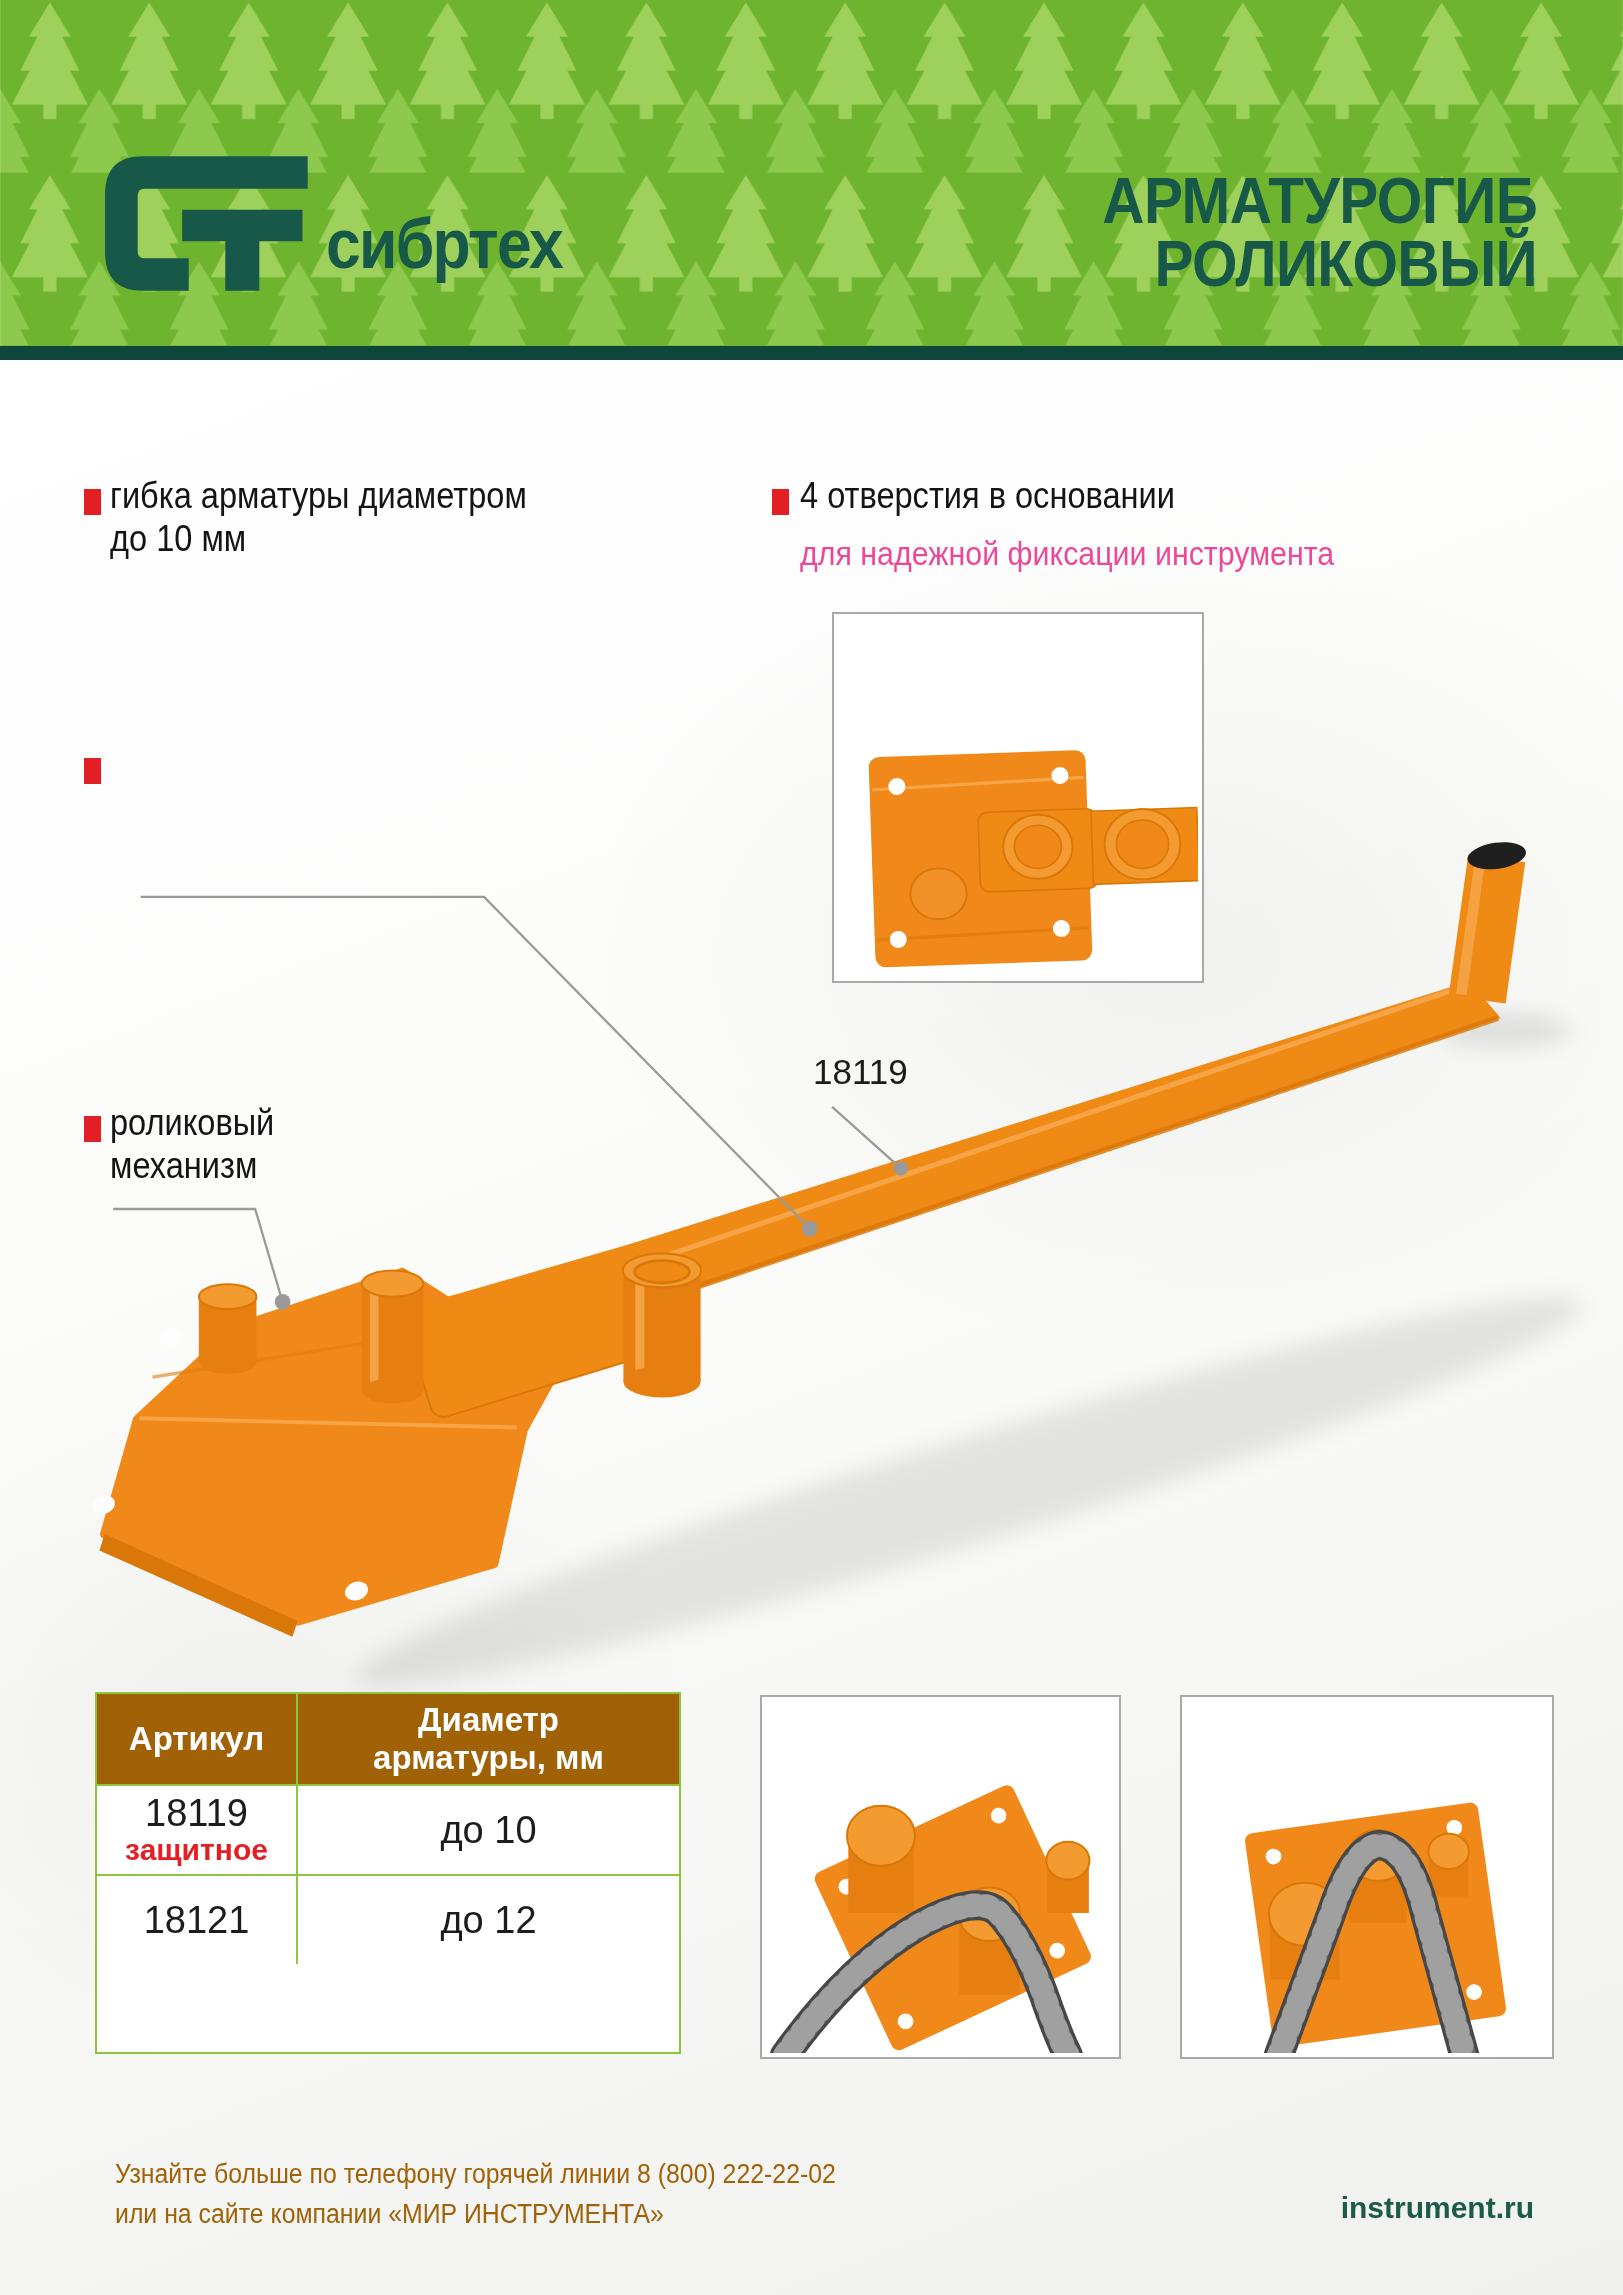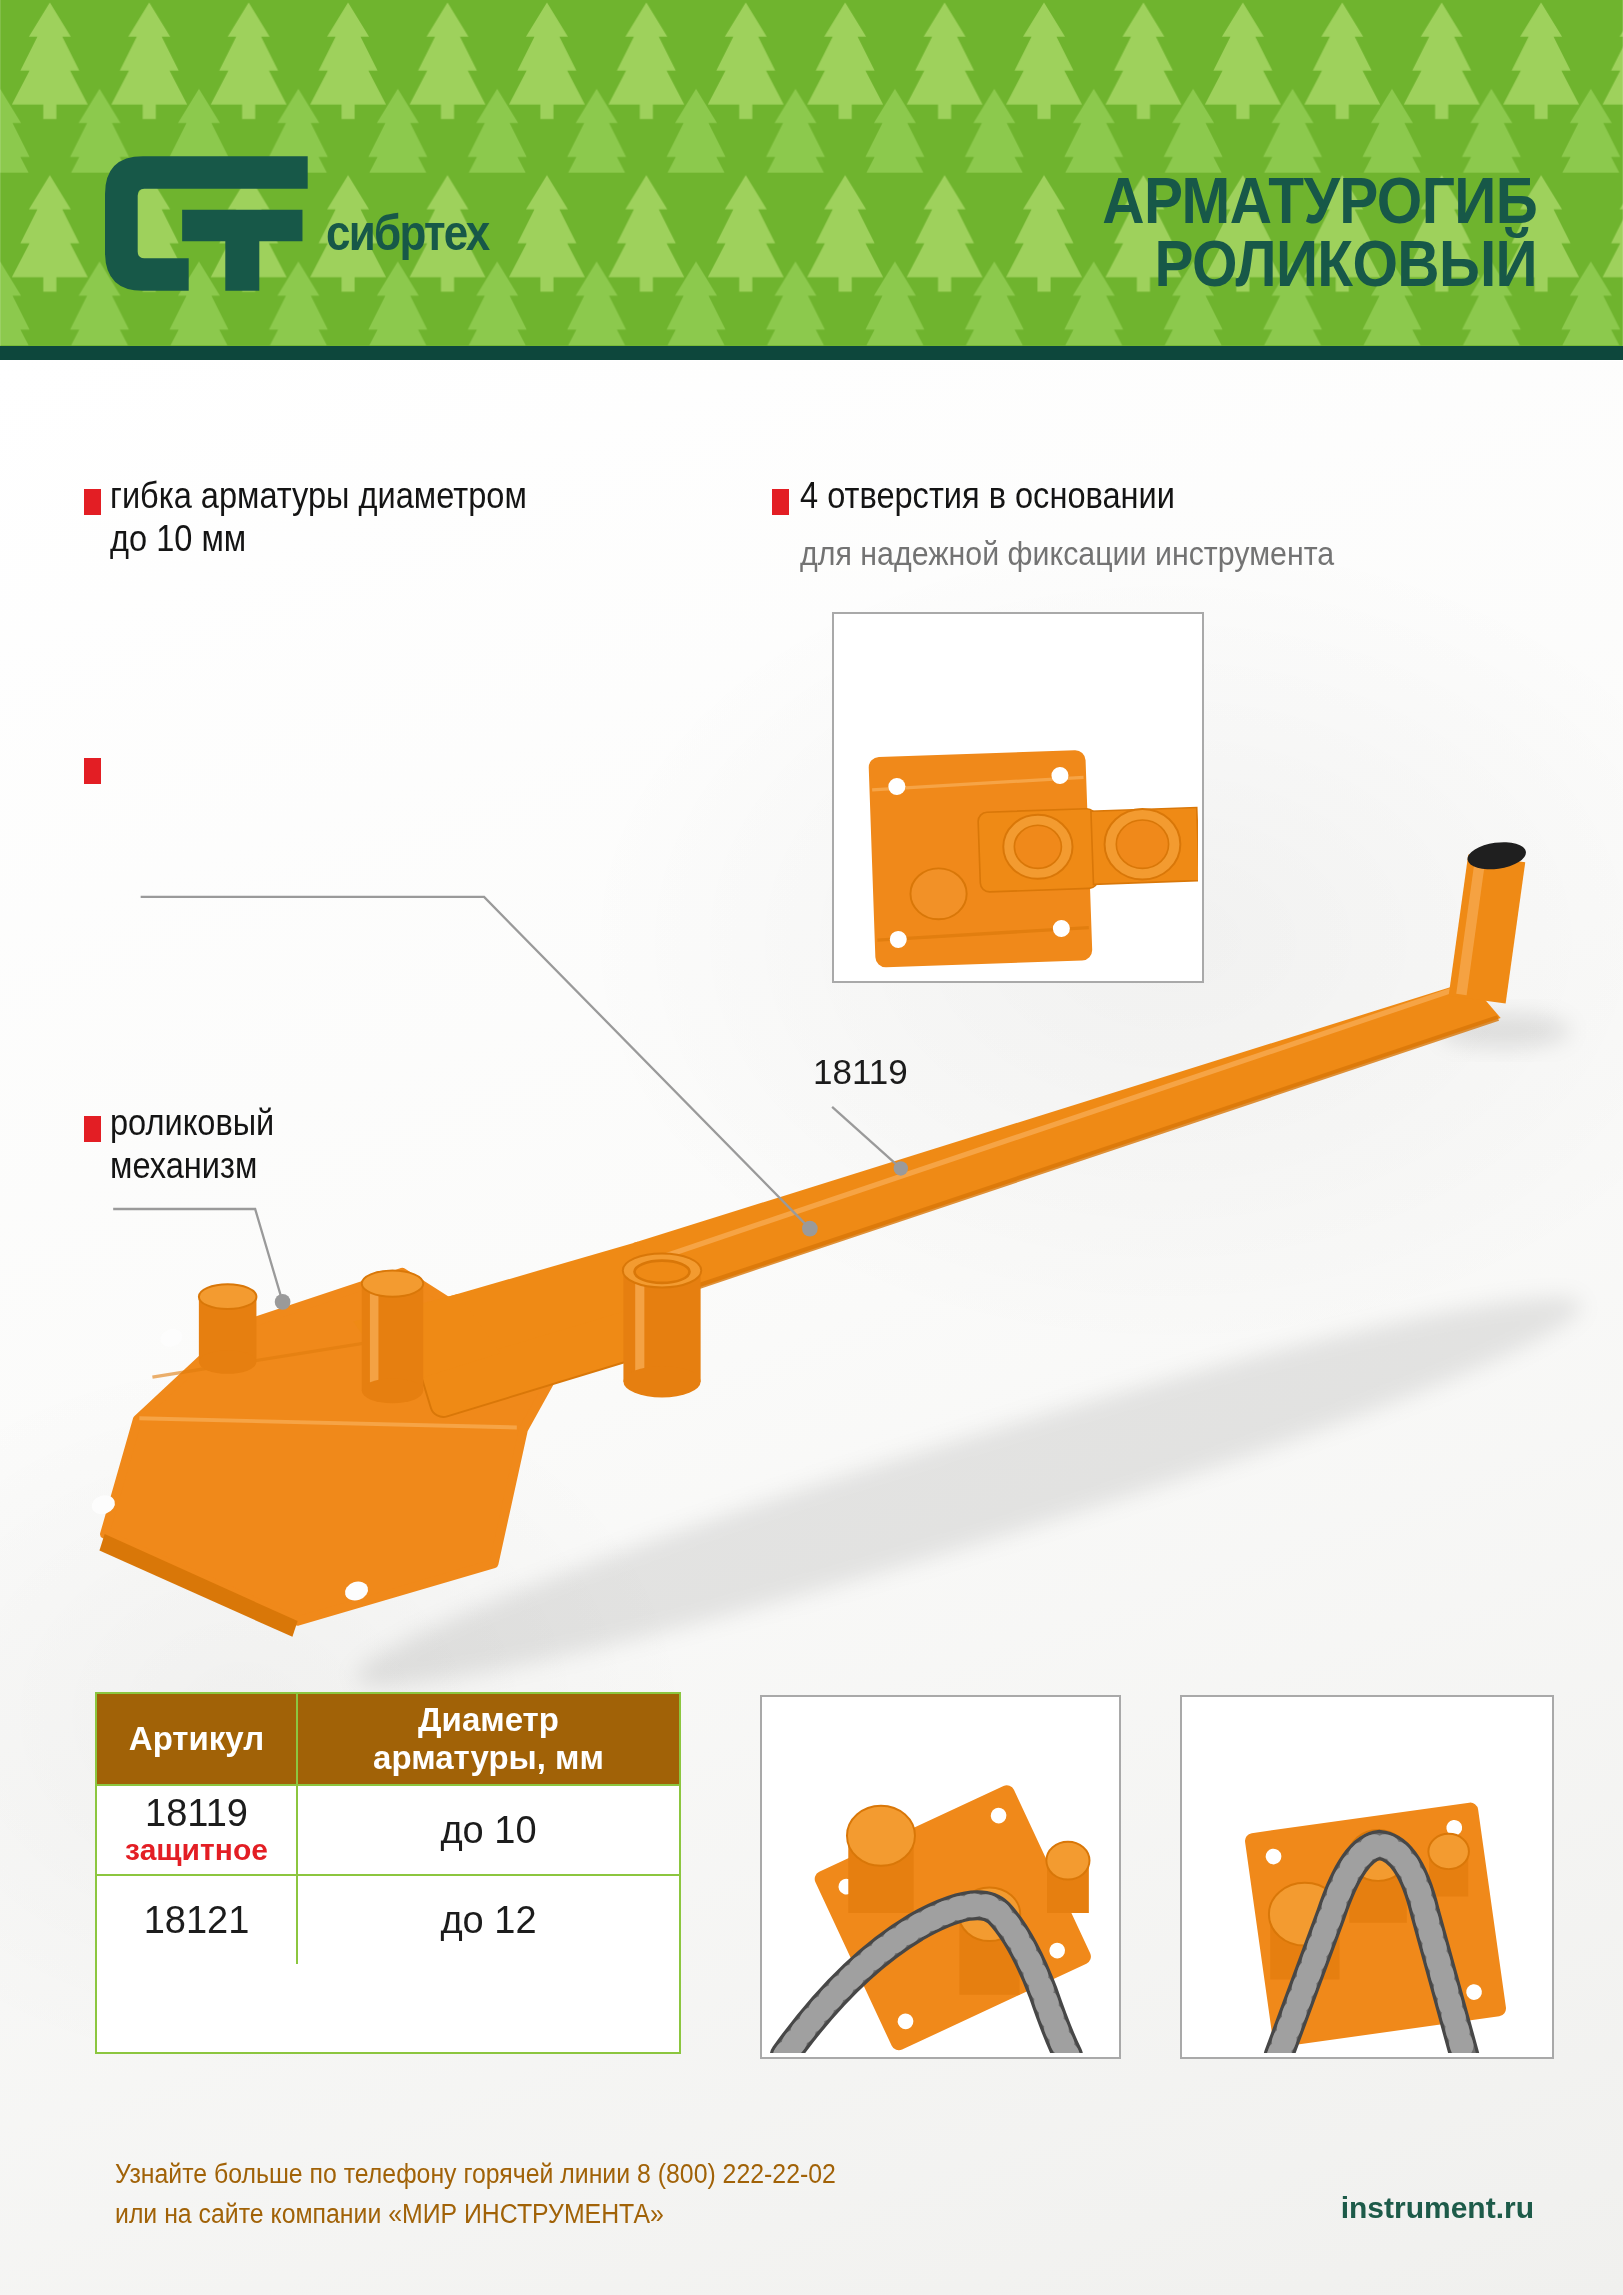--- a/index.html
+++ b/index.html
@@ -13,35 +13,35 @@
     background:
       radial-gradient(851px 589px at 72% 30%, rgba(0,0,0,0.045), transparent 70%),
       radial-gradient(654px 523px at 15% 70%, rgba(0,0,0,0.035), transparent 70%),
       linear-gradient(160deg,#ffffff 0%,#fbfbfa 45%,#f0f0ee 100%);
   }
   
   #banner{position:absolute;left:0;top:0;width:1623px;height:346px;}
   #strip{position:absolute;left:0;top:346px;width:1623px;height:14.4px;background:#0d473c;}
   #logo-monogram{position:absolute;left:105px;top:156px;width:204px;height:135px;}
   #logo-text{
-    position:absolute;left:326px;top:208px;font-size:50px;font-weight:700;
+    position:absolute;left:326px;top:208px;font-size:71px;font-weight:700;
     color:#175848;letter-spacing:-2px;line-height:1;
   }
   #page-title{
     position:absolute;right:86px;top:169px;text-align:right;color:#175848;
     font-weight:700;font-size:65px;line-height:63px;letter-spacing:-0.7px;
   }
   .cx88{display:inline-block;transform:scaleX(.88);transform-origin:0 50%;white-space:nowrap;}
   .cx92{display:inline-block;transform:scaleX(.92);transform-origin:0 50%;white-space:nowrap;}
   .cxr{display:inline-block;transform:scaleX(.9);transform-origin:100% 50%;white-space:nowrap;}
   
   .marker{position:absolute;width:17px;height:26px;background:#e31e24;}
   .feat{position:absolute;color:#141414;font-weight:400;font-size:37px;line-height:43px;}
   .feat .cx88{vertical-align:top;}
-  #feat-holes-sub{position:absolute;color:#737373;font-weight:400;font-size:33px;line-height:37px;}
+  #feat-holes-sub{position:absolute;color:#ec4899;font-weight:400;font-size:33px;line-height:37px;}
   
   #article-label{position:absolute;left:813px;top:1052px;font-size:35px;color:#1b1b1b;font-weight:400;}
   
   .frame{position:absolute;background:#ffffff;border:2px solid #a9a9a9;}
   #inset-box{left:832px;top:612px;width:368px;height:367px;}
   #photo-1{left:760px;top:1695px;width:357px;height:360px;}
   #photo-2{left:1180px;top:1695px;width:370px;height:360px;}
   
   #spec-table{
     position:absolute;left:95px;top:1692px;width:586px;height:362px;

